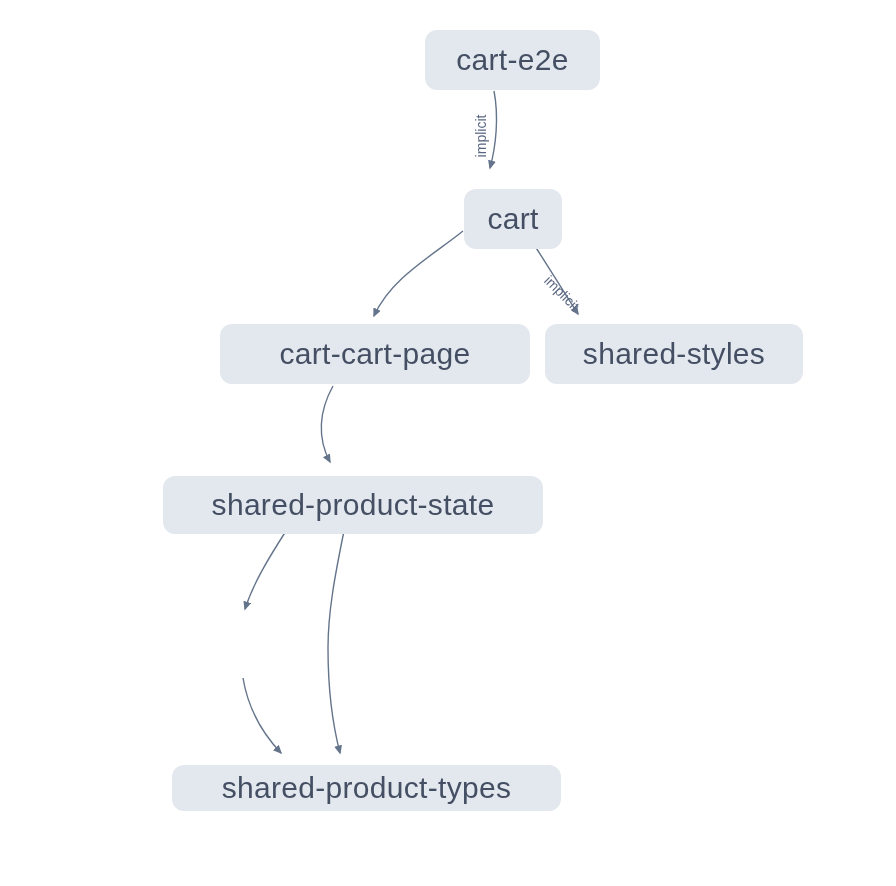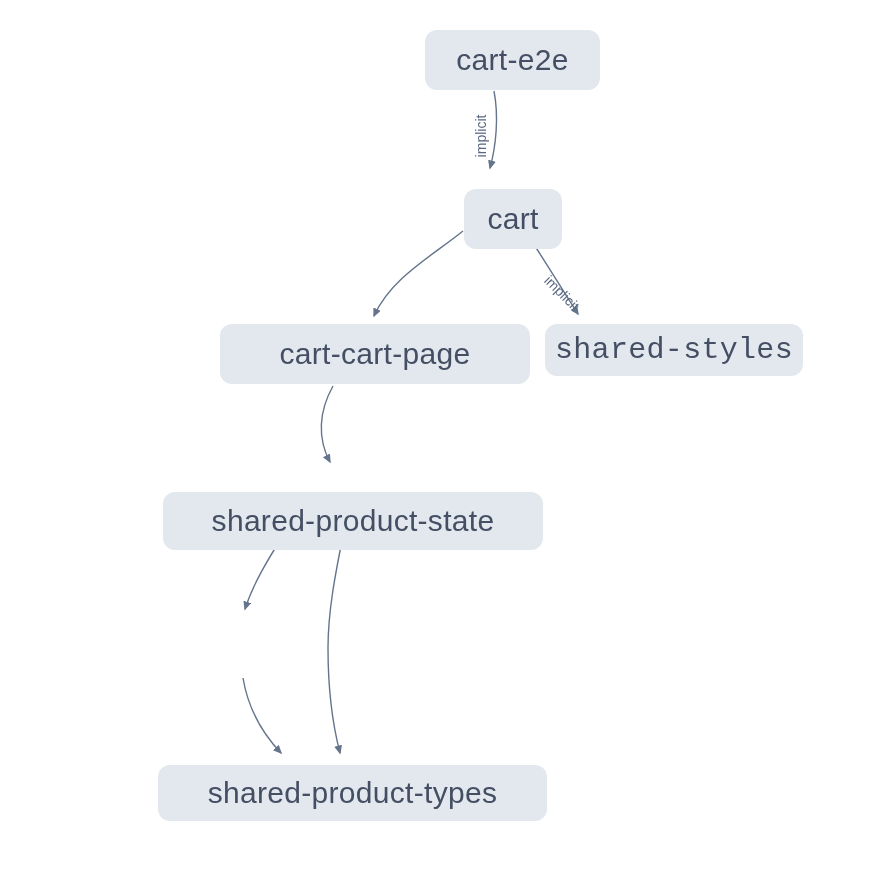--- a/index.html
+++ b/index.html
@@ -81,24 +81,24 @@
     <path class="edge" d="M344,531 C335,575 328,612 328,648 C328,696 333,726 340,753" marker-end="url(#arrow)"></path>
     <path class="edge" d="M243,678 C248,708 262,733 281,753" marker-end="url(#arrow)"></path>
   </svg>
 
   <div class="node" style="left:425px;top:30px;width:175px;height:60px;">cart-e2e</div>
 
   <div class="node" style="left:464px;top:178px;width:98px;height:60px;margin-top:11px;">cart</div>
 
   <div class="node" style="left:220px;top:324px;width:310px;height:60px;">cart-cart-page</div>
 
-  <div class="node" style="left:545px;top:324px;width:258px;height:52px;font-family:Liberation Mono, monospace;">shared-styles</div>
+  <div class="node" style="left:545px;top:324px;width:258px;height:60px;">shared-styles</div>
 
-  <div class="node" style="left:163px;top:492px;width:380px;height:58px;">shared-product-state</div>
+  <div class="node" style="left:163px;top:476px;width:380px;height:58px;">shared-product-state</div>
 
 
-  <div class="node" style="left:158px;top:765px;width:389px;height:56px;">shared-product-types</div>
+  <div class="node" style="left:172px;top:765px;width:389px;height:46px;">shared-product-types</div>
 
   <div class="edge-label vertical" style="left:481px;top:136px;">implicit</div>
 
   <div class="edge-label diagonal" style="left:562px;top:293px;">implicit</div>
 
 </div>
 
 </body></html>

